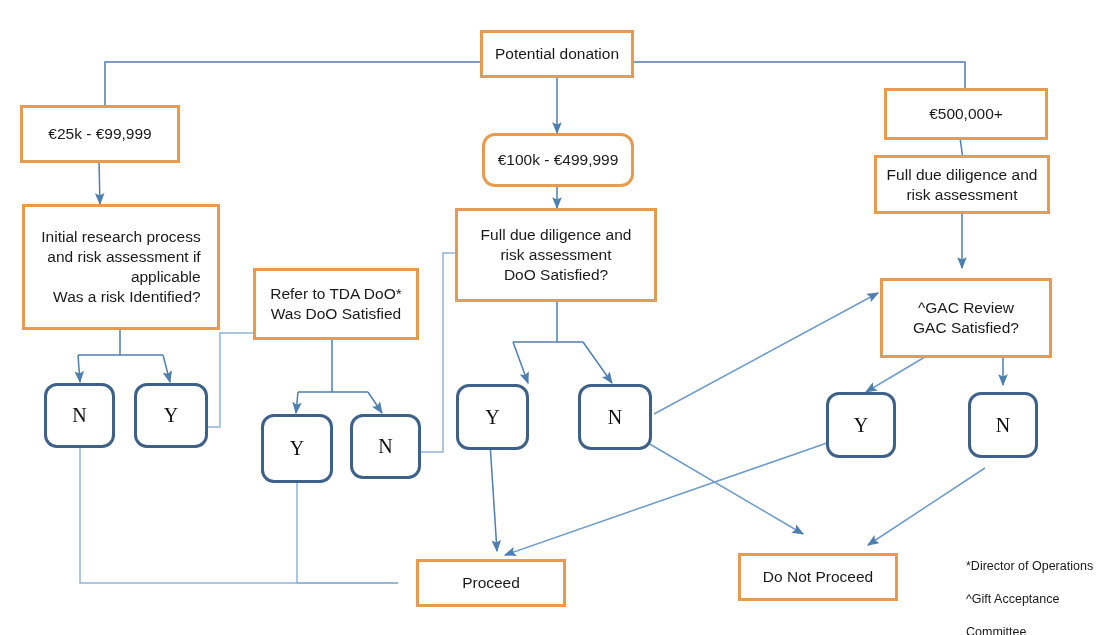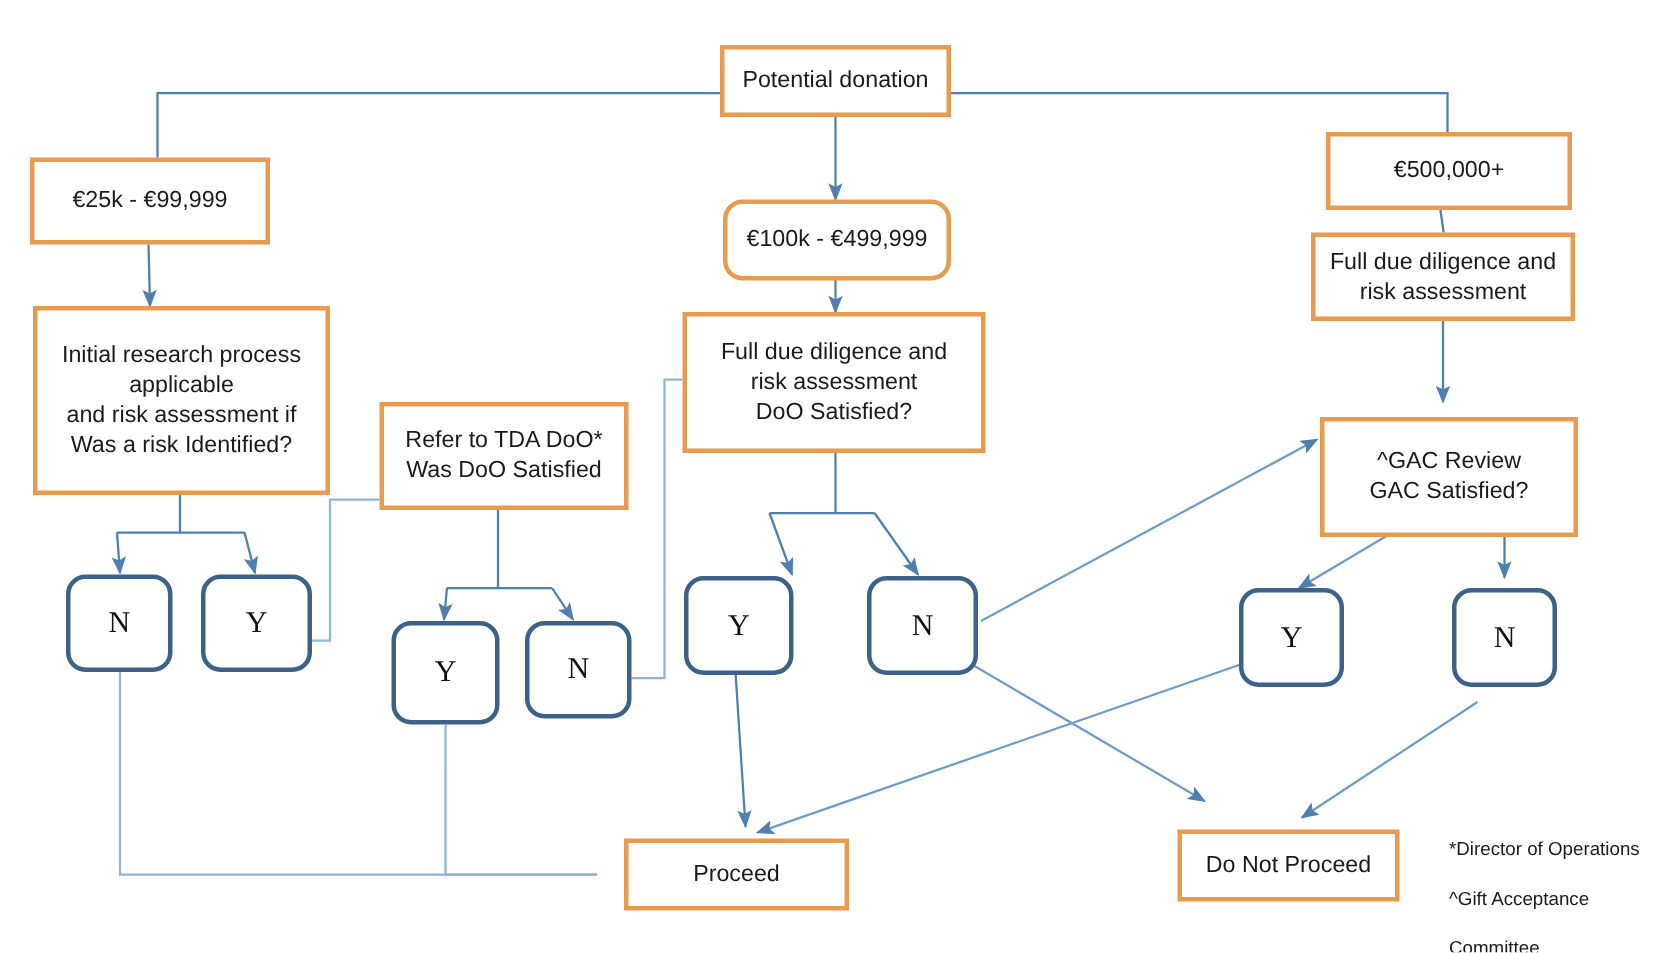--- a/index.html
+++ b/index.html
@@ -135,25 +135,25 @@
   </div>
 
   <div class="node proc" style="left:482px; top:133px; width:152px; height:54px;border-radius:13px;">
     <span>€100k - €499,999</span>
   </div>
 
   <div class="node proc" style="left:884px; top:88px; width:164px; height:52px;">
     <span>€500,000+</span>
   </div>
 
-  <div class="node proc" style="left:22px; top:204px; width:198px; height:126px;">
+  <div class="node proc" style="left:22px; top:204px; width:198px; height:126px;text-align:right;">
     <span>
       <span class="nl">Initial research process</span>
+      <span class="nl">and risk assessment if</span>
       <span class="nl">applicable</span>
-      <span class="nl">and risk assessment if</span>
       <span class="nl">Was a risk Identified?</span>
     </span>
   </div>
 
   <div class="node proc" style="left:253px; top:268px; width:166px; height:72px;">
     <span>
       <span class="nl">Refer to TDA DoO*</span>
       <span class="nl">Was DoO Satisfied</span>
     </span>
   </div>
@@ -177,21 +177,21 @@
     <span>
       <span class="nl">^GAC Review</span>
       <span class="nl">GAC Satisfied?</span>
     </span>
   </div>
 
   <div class="node proc" style="left:416px; top:559px; width:150px; height:48px;">
     <span>Proceed</span>
   </div>
 
-  <div class="node proc" style="left:785px; top:553px; width:148px; height:48px;">
+  <div class="node proc" style="left:738px; top:553px; width:160px; height:48px;">
     <span>Do Not Proceed</span>
   </div>
 
   <div class="node yn" style="left:44px; top:383px; width:71px; height:65px;">
     <span>N</span>
   </div>
 
   <div class="node yn" style="left:134px; top:383px; width:74px; height:65px;">
     <span>Y</span>
   </div>

